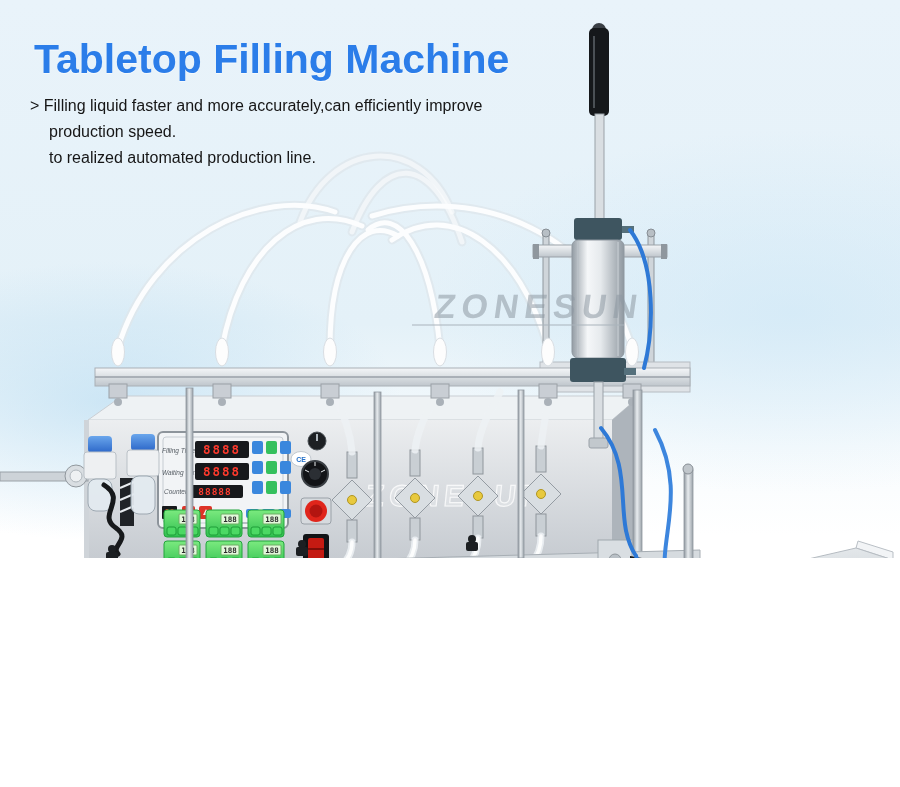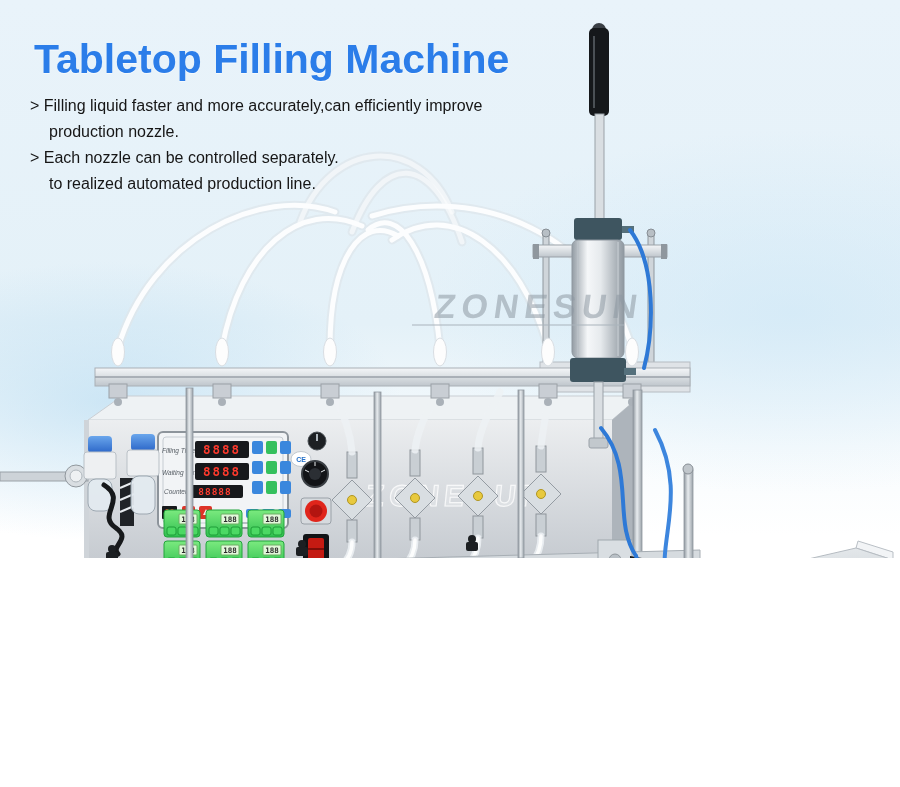--- a/index.html
+++ b/index.html
@@ -26,22 +26,21 @@
 </style>
 </head>
 <body>
 
 <div class="stage">
 
   <div class="header">
     <h1 class="title">Tabletop Filling Machine</h1>
     <div class="bullets">
       <div class="bl">&gt; Filling liquid faster and more accurately,can efficiently improve</div>
-      <div class="bl cont">production nozzle.</div>
-      <div class="bl">&gt; Each nozzle can be controlled separately.</div>
+      <div class="bl cont">production speed.</div>
       <div class="bl cont">to realized automated production line.</div>
     </div>
   </div>
 
   <svg width="900" height="787" viewBox="0 0 900 787">
     <defs>
       <linearGradient id="gBody" x1="0" y1="0" x2="0" y2="1">
         <stop offset="0" stop-color="#eceef0"></stop>
           <stop offset="1" stop-color="#c3c8ce"></stop>
       </linearGradient>

